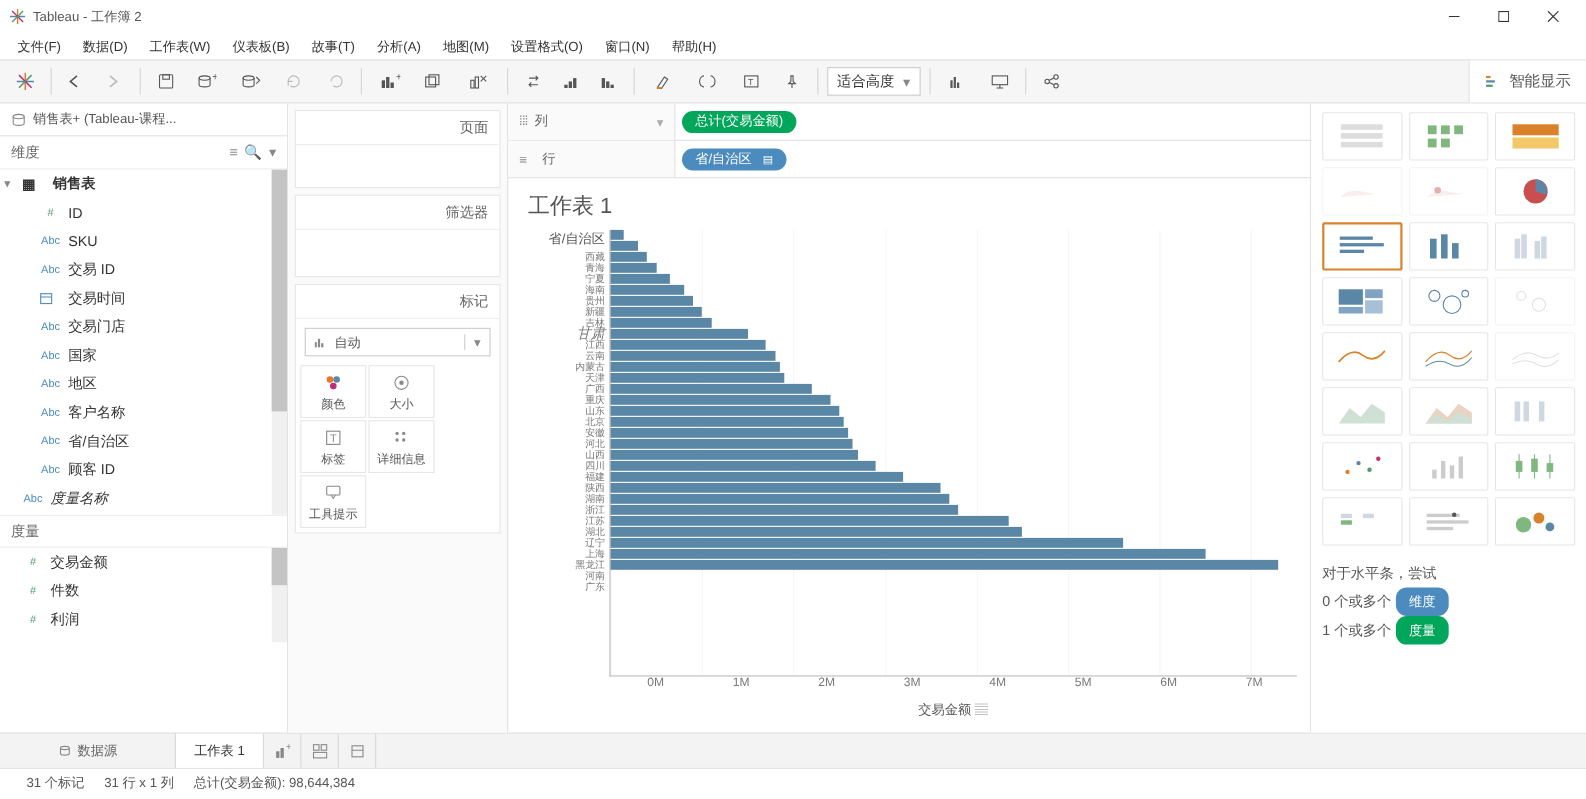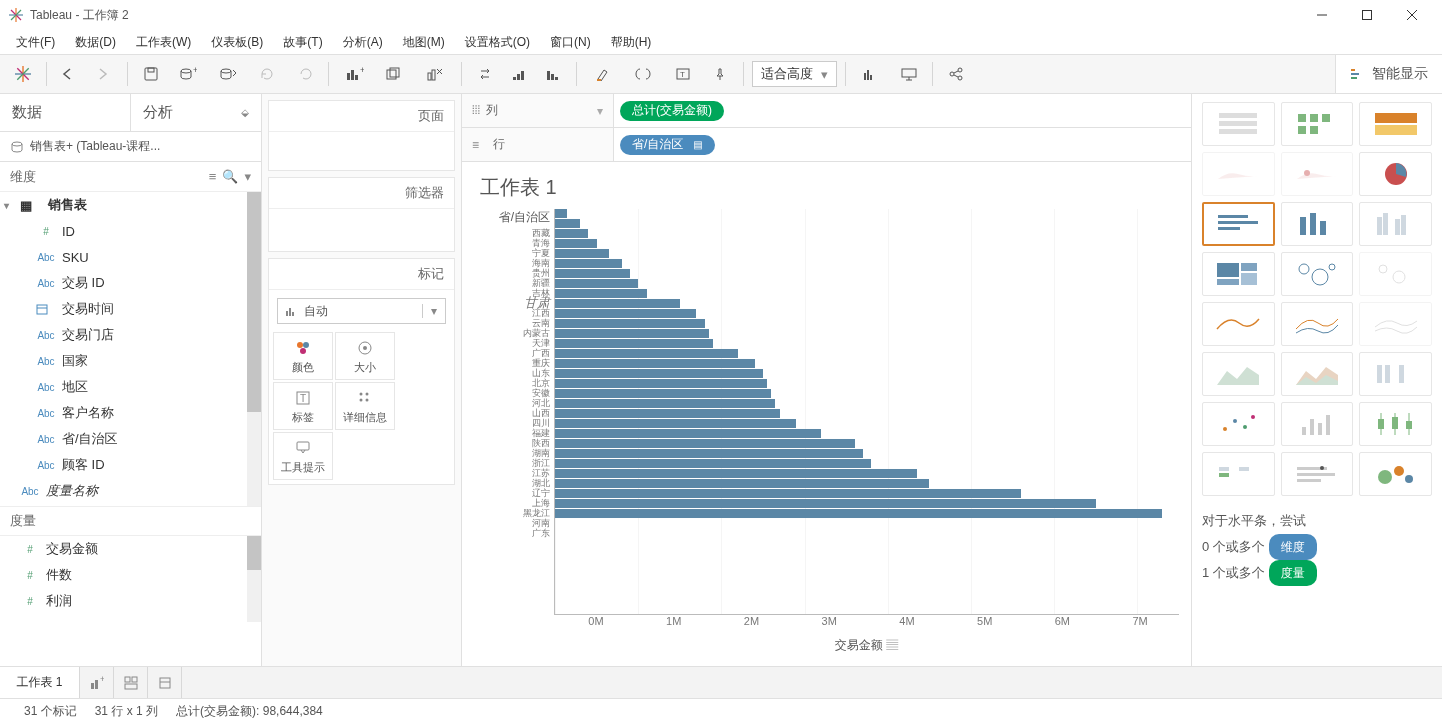--- a/index.html
+++ b/index.html
@@ -290,29 +290,20 @@
           <rect x="1" y="10" width="6" height="2" fill="#4f9c6f"></rect>
         </svg>
       </span>
     <span>智能显示</span>
   </div>
 </div>
 
 <div class="main">
 
   <div class="leftpanel">
-    <div class="side-tabs">
-      <div class="stab active">
-          <span>数据</span>
-        </div>
-      <div class="stab">
-          <span>分析</span>
-          <span class="sicon">⬙</span>
-        </div>
-    </div>
     <div class="conn-row">
       <span>
           <svg width="14" height="14">
             <ellipse cx="7" cy="4" rx="5" ry="2" fill="none" stroke="#888"></ellipse>
             <path d="M2 4 v6 a5 2 0 0 0 10 0 v-6" fill="none" stroke="#888"></path>
           </svg>
         </span>
       <span>销售表+ (Tableau-课程...</span>
     </div>
     <div class="dim-head">
@@ -762,20 +753,29 @@
       </div>
     <div class="showme-hint">
       <div>对于水平条，尝试</div>
       <div><span>0 个或多个</span><span class="hintpill">维度</span></div>
       <div><span>1 个或多个</span><span class="hintpill green">度量</span></div>
     </div>
   </div>
 </div>
 
 <div class="tabsbar">
+  <div class="dstab">
+    <span>
+        <svg width="12" height="12">
+          <ellipse cx="6" cy="3" rx="4" ry="1.5" fill="none" stroke="#888"></ellipse>
+          <path d="M2 3 v5 a4 1.5 0 0 0 8 0 v-5" fill="none" stroke="#888"></path>
+        </svg>
+      </span>
+    <span>数据源</span>
+  </div>
   <div class="wtab">工作表 1</div>
   <div class="addtab">
       <svg width="14" height="14">
         <rect x="1" y="7" width="3" height="6" fill="#888"></rect>
         <rect x="5" y="4" width="3" height="9" fill="#888"></rect>
         <text x="10" y="6" font-size="9" fill="#888">+</text>
       </svg>
     </div>
   <div class="addtab">
       <svg width="14" height="14">

